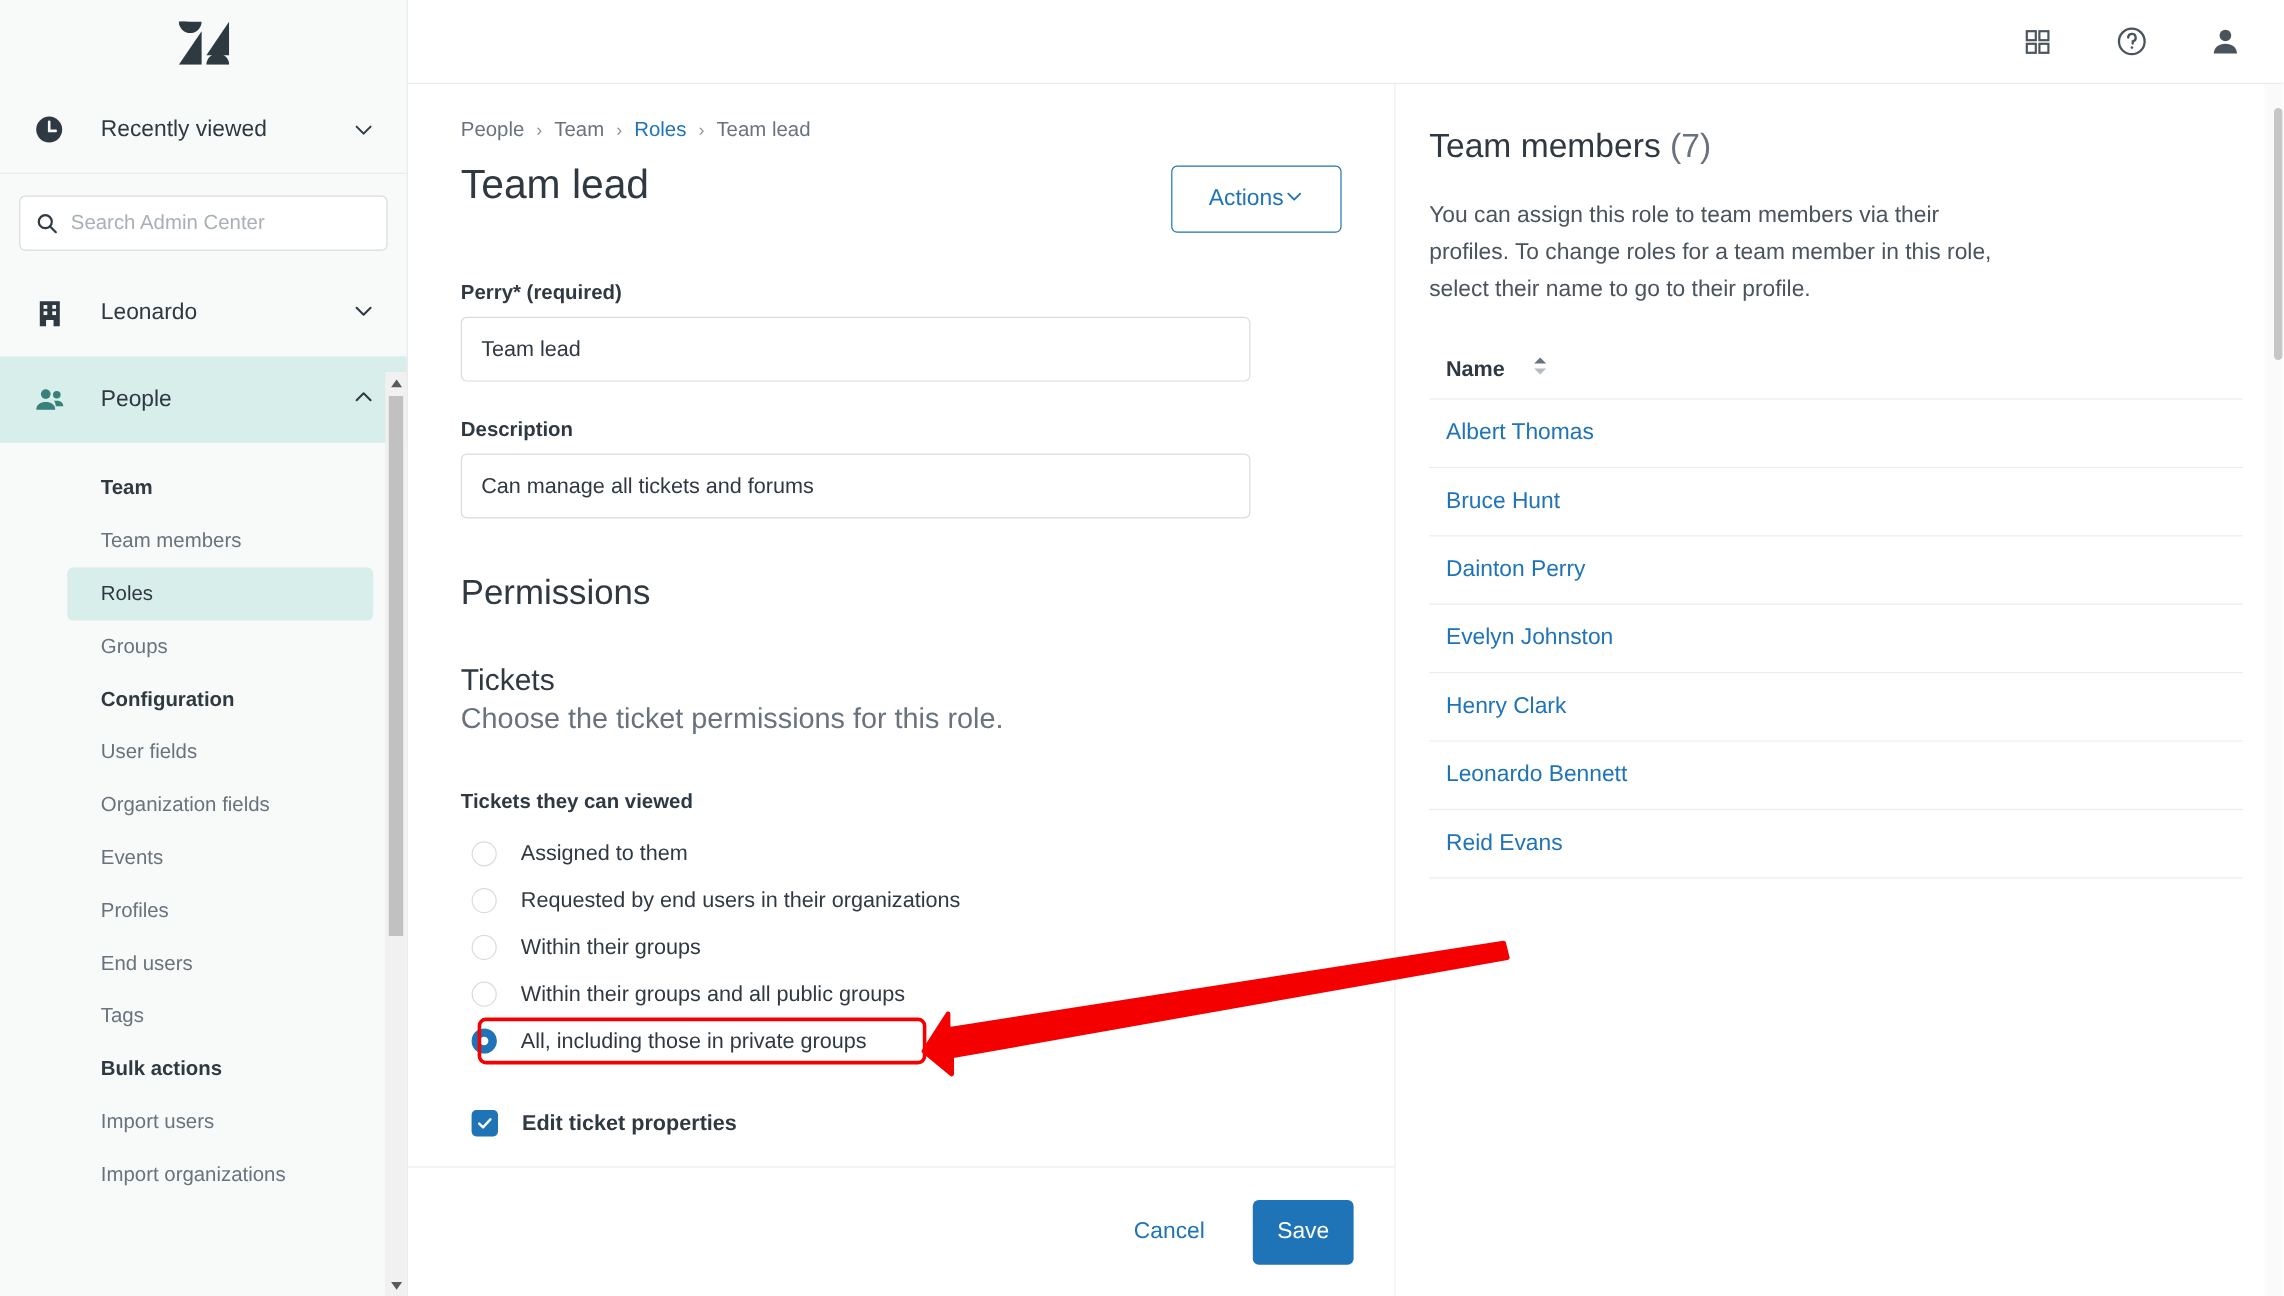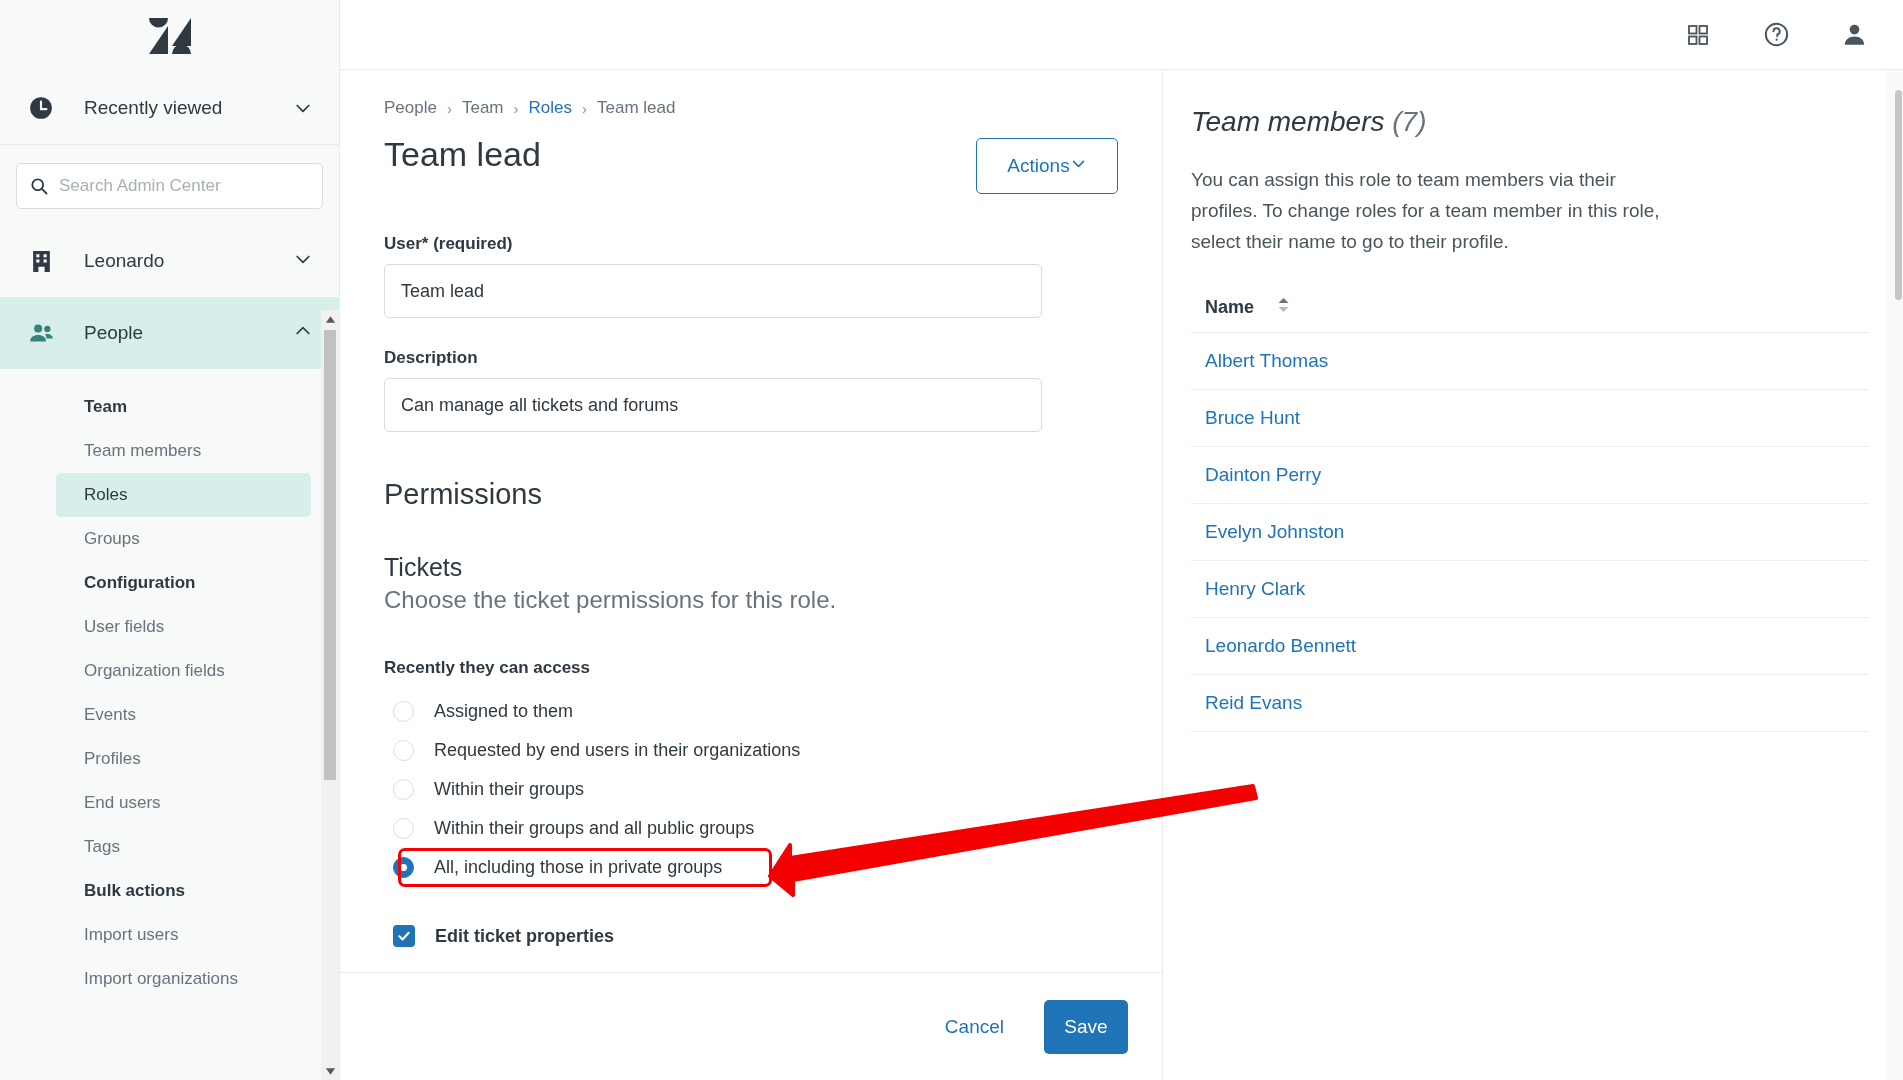--- a/index.html
+++ b/index.html
@@ -157,21 +157,21 @@
     background: #1f73b7; border: none; color: #fff; font-size: 19px;
     border-radius: 5px; width: 84px; height: 54px; cursor: pointer;
     font-family: "Liberation Sans", sans-serif;
   }
 
   
   .rpanel {
     width: 740px; flex: 0 0 740px; background: #fff;
     padding: 36px 34px 0 28px; overflow: hidden; position: relative;
   }
-  .rp-title { font-size: 28px; color: #2f3941; font-weight: 400; font-style: italic; }
+  .rp-title { font-size: 28px; color: #2f3941; font-weight: 400; }
   .rp-title .count { color: #68737d; }
   .rp-desc { font-size: 19px; color: #49545c; line-height: 31px; margin-top: 26px; max-width: 495px; }
   .rp-table { margin-top: 40px; }
   .rp-th {
     display: flex; align-items: center; gap: 23px;
     font-size: 18px; font-weight: 700; color: #2f3941;
     padding: 0 0 14px 14px; border-bottom: 1px solid #e9ebed;
   }
   .rp-row {
     padding: 17px 0 17px 14px; border-bottom: 1px solid #eceeef;
@@ -348,32 +348,32 @@
             <button class="actions-btn">
               <span>Actions</span>
               <span>
                 <svg width="17" height="17" viewBox="0 0 24 24" fill="none" stroke="#1f73b7" stroke-width="2.2" stroke-linecap="round" stroke-linejoin="round">
                     <polyline points="5 9 12 16 19 9"></polyline>
                   </svg>
               </span>
             </button>
           </div>
 
-          <div class="field-label">User* (required)</div>
+          <div class="field-label">Perry* (required)</div>
           <input class="text-input" type="text" value="Team lead" style="">
 
           <div class="field-label tight">Description</div>
           <input class="text-input" type="text" value="Can manage all tickets and forums" style="">
 
           <h2 class="section-h2">Permissions</h2>
 
           <h3 class="section-h3">Tickets</h3>
           <div class="section-sub">Choose the ticket permissions for this role.</div>
 
-          <div class="group-label">Recently they can access</div>
+          <div class="group-label">Tickets they can viewed</div>
 
           <div class="radio-list">
             <label class="radio-row">
               <span class="radio-dot"></span>
               <span class="radio-lbl">Assigned to them</span>
             </label>
             <label class="radio-row">
               <span class="radio-dot"></span>
               <span class="radio-lbl">Requested by end users in their organizations</span>
             </label>

